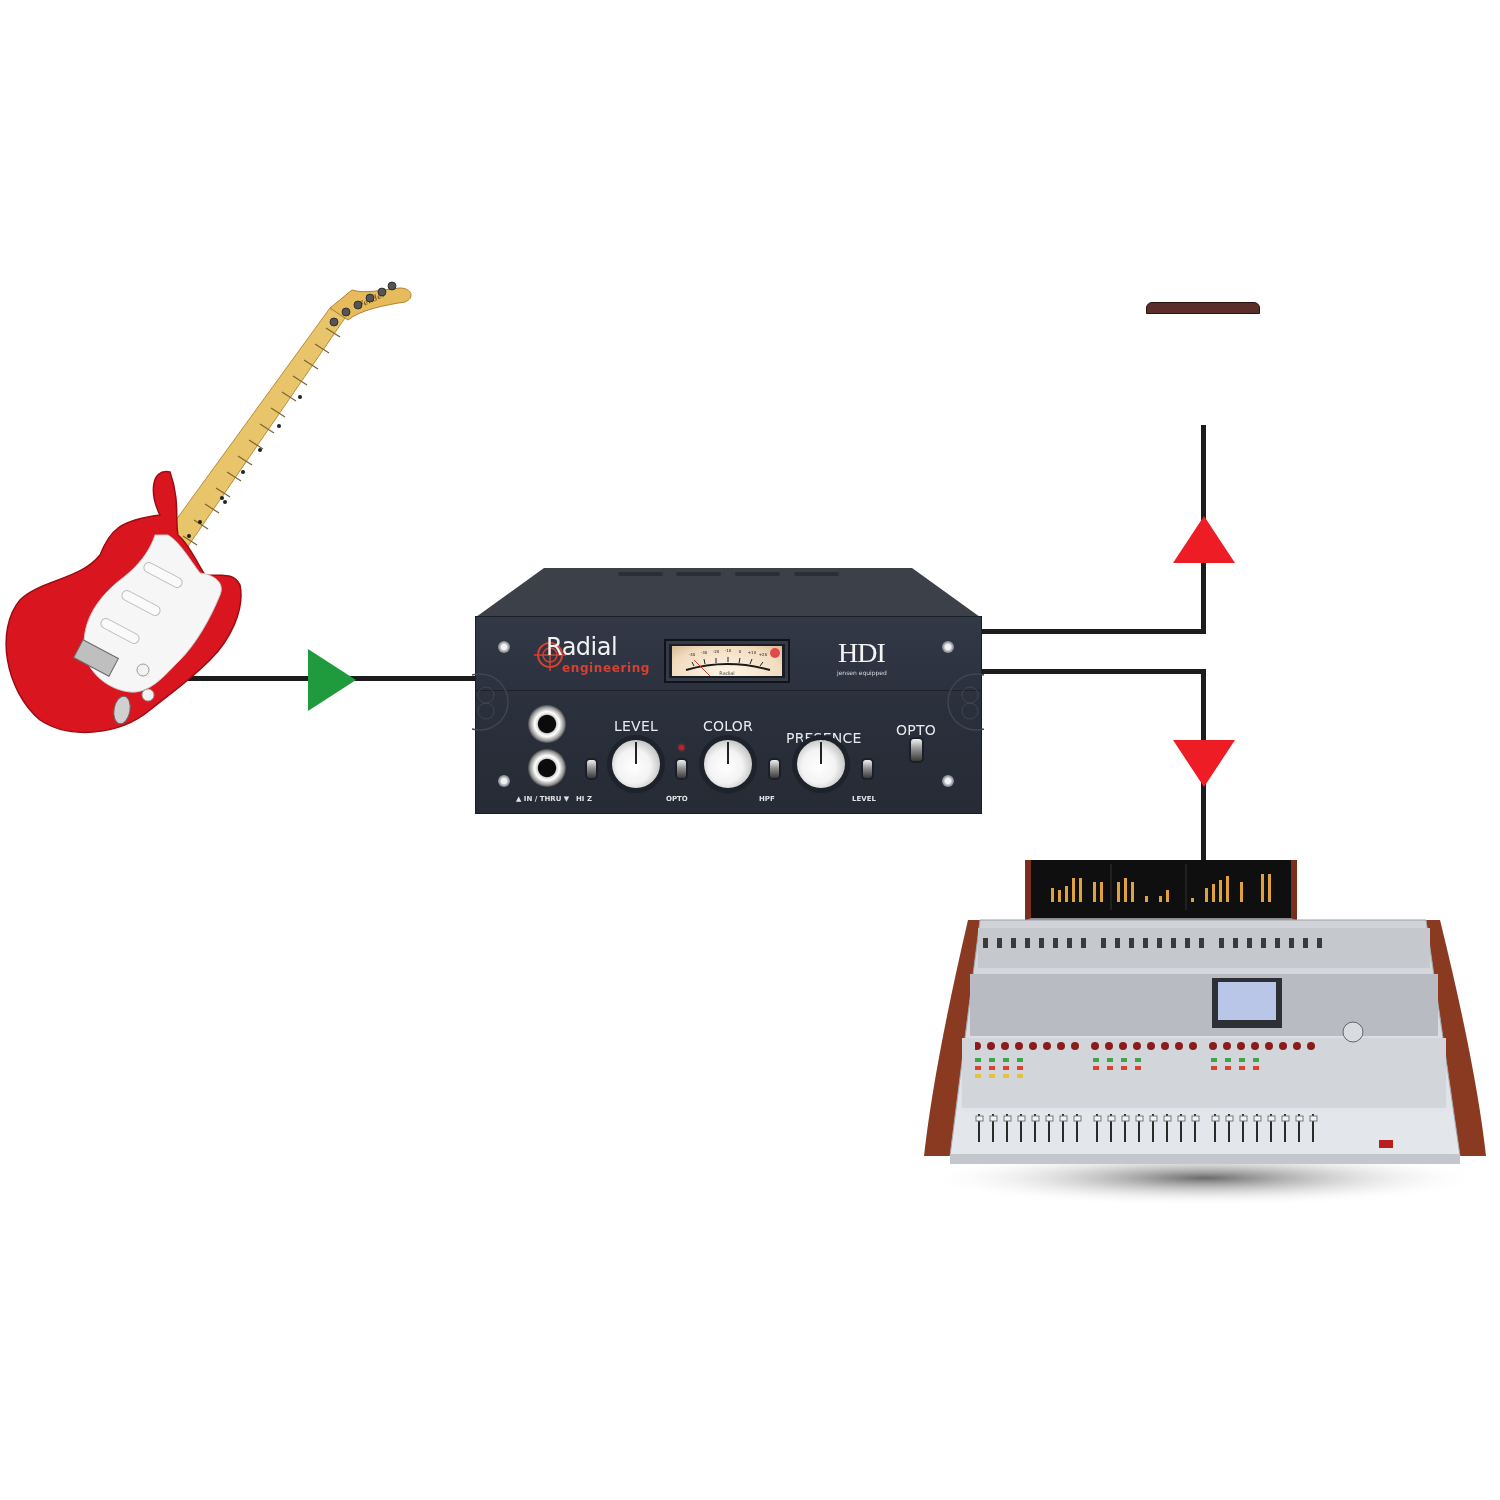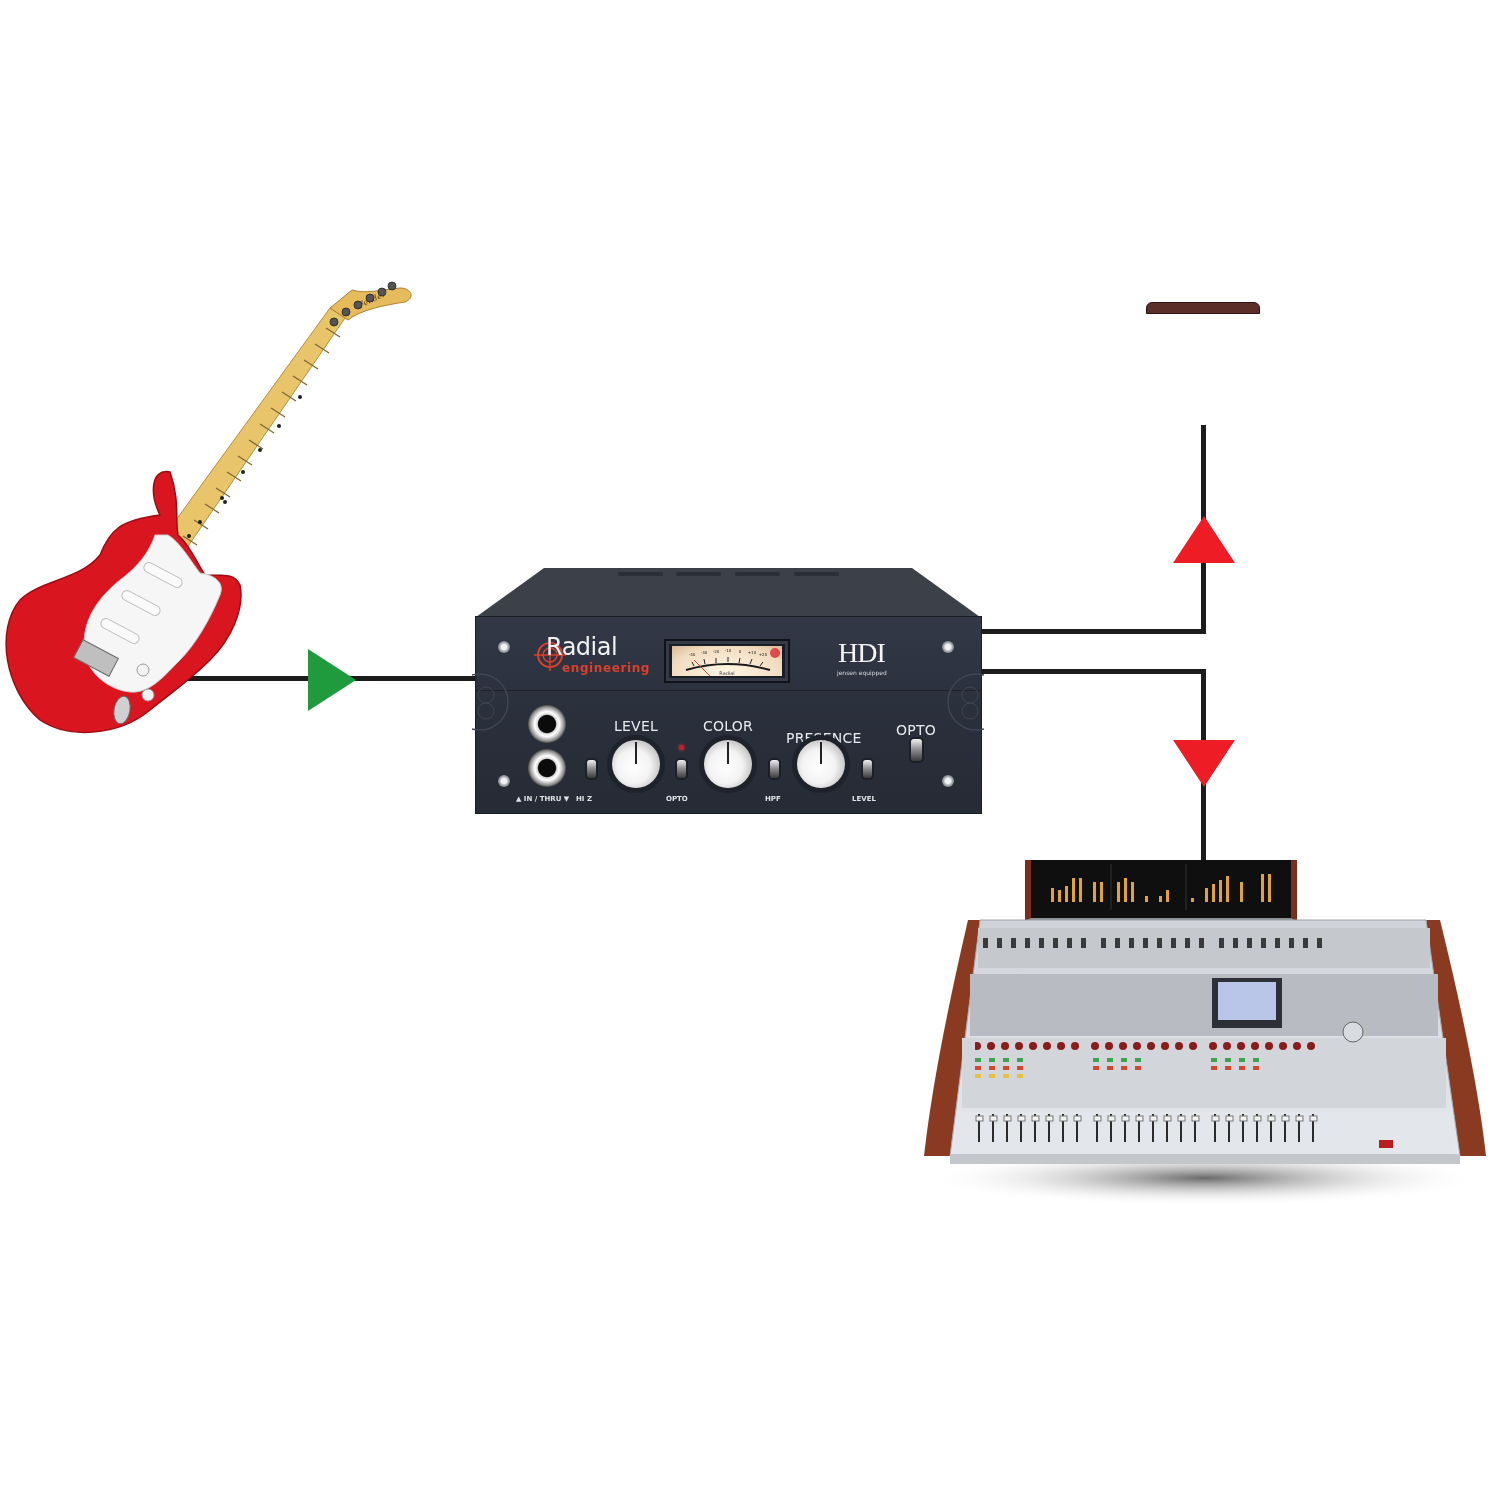--- a/index.html
+++ b/index.html
@@ -183,21 +183,21 @@
     <div class="knob" style="left:136px; top:123px;"></div>
 
     <div class="abs" style="left:203px; top:128px; width:5px; height:5px; border-radius:50%; background:#c0202a; box-shadow:0 0 3px #ff3040;"></div>
     <div class="toggle" style="left:201px; top:143px;"></div>
     <div class="small-label" style="left:190px; top:178px; width:32px;">OPTO</div>
 
     <div class="panel-label" style="left:222px; top:101px; width:60px;">COLOR</div>
     <div class="knob" style="left:228px; top:123px;"></div>
 
     <div class="toggle" style="left:294px; top:143px;"></div>
-    <div class="small-label" style="left:283px; top:178px; width:30px;margin-left:6px;">HPF</div>
+    <div class="small-label" style="left:283px; top:178px; width:30px;">HPF</div>
 
     <div class="panel-label" style="left:310px; top:101px; width:70px;margin-top:12px;">PRESENCE</div>
     <div class="knob" style="left:321px; top:123px;"></div>
 
     <div class="toggle" style="left:387px; top:143px;"></div>
     <div class="small-label" style="left:376px; top:178px; width:30px;">LEVEL</div>
 
     <div class="panel-label" style="left:412px; top:105px; width:56px;">OPTO</div>
     <div class="toggle" style="left:435px; top:122px; width:11px; height:22px;"></div>
   </div>

